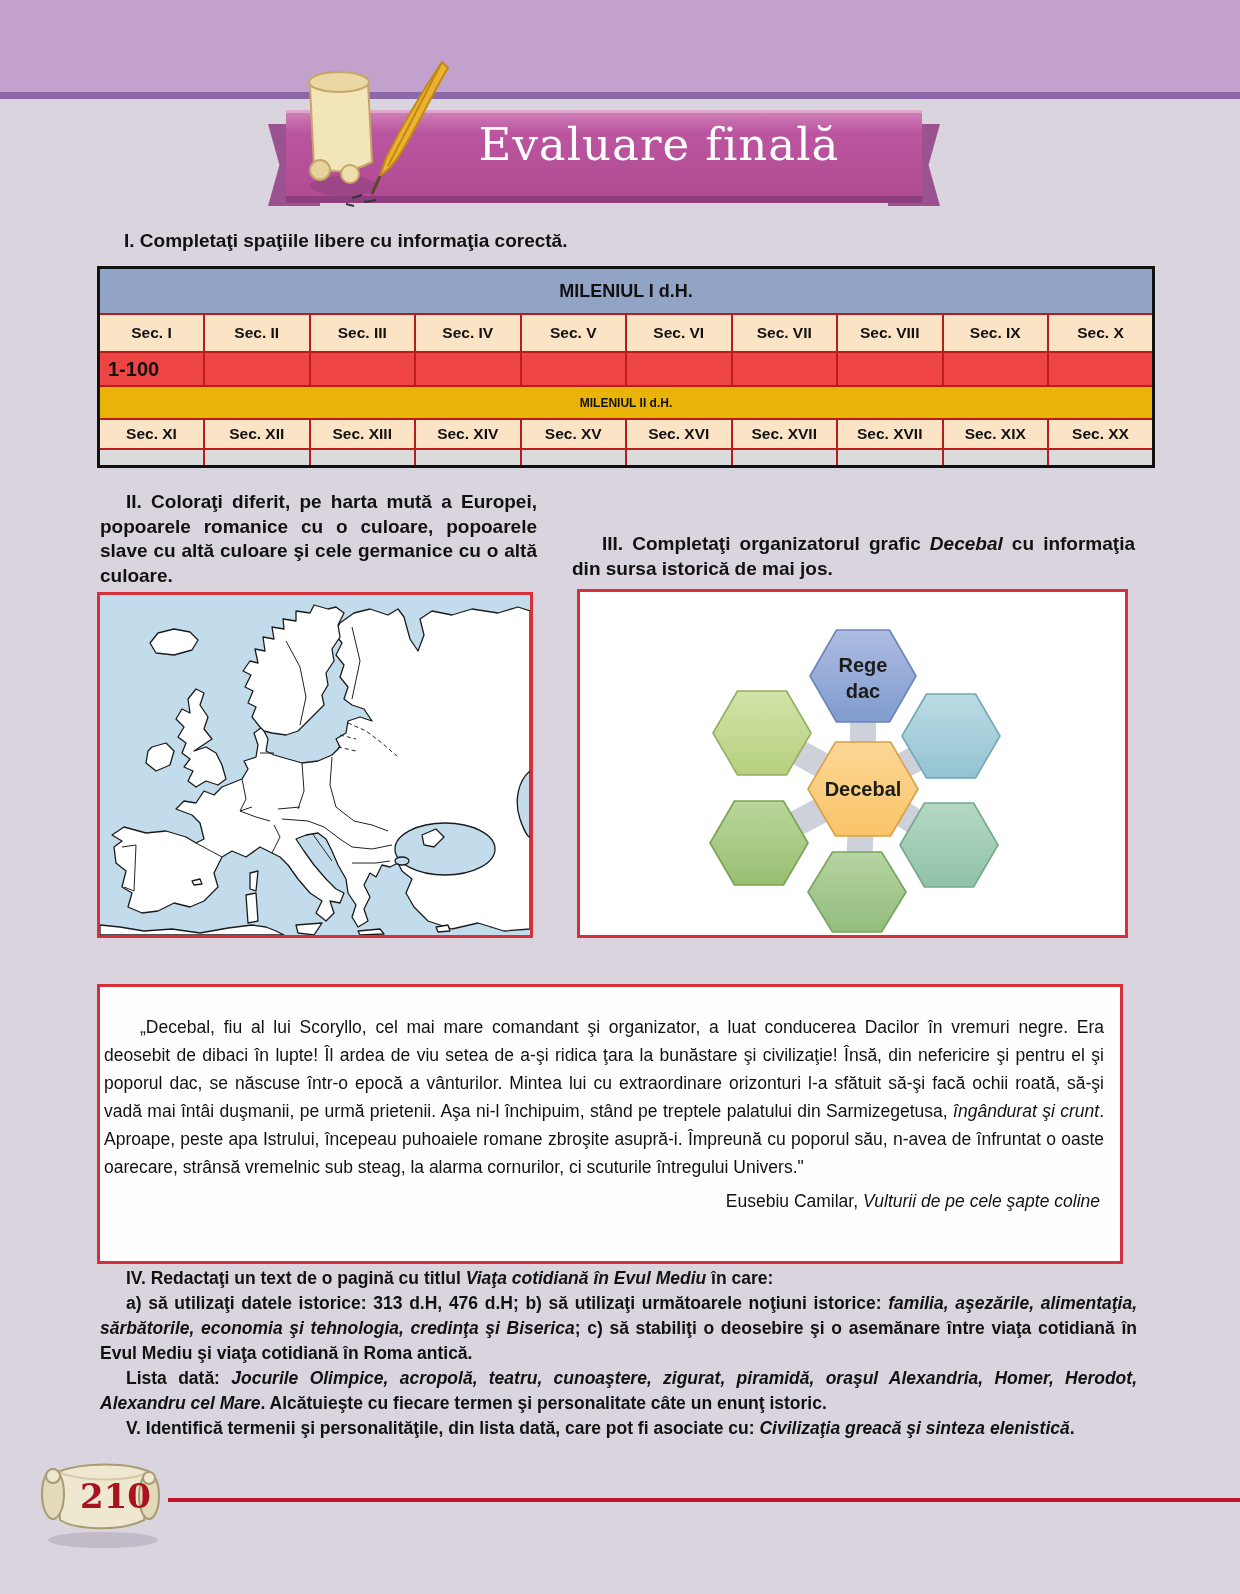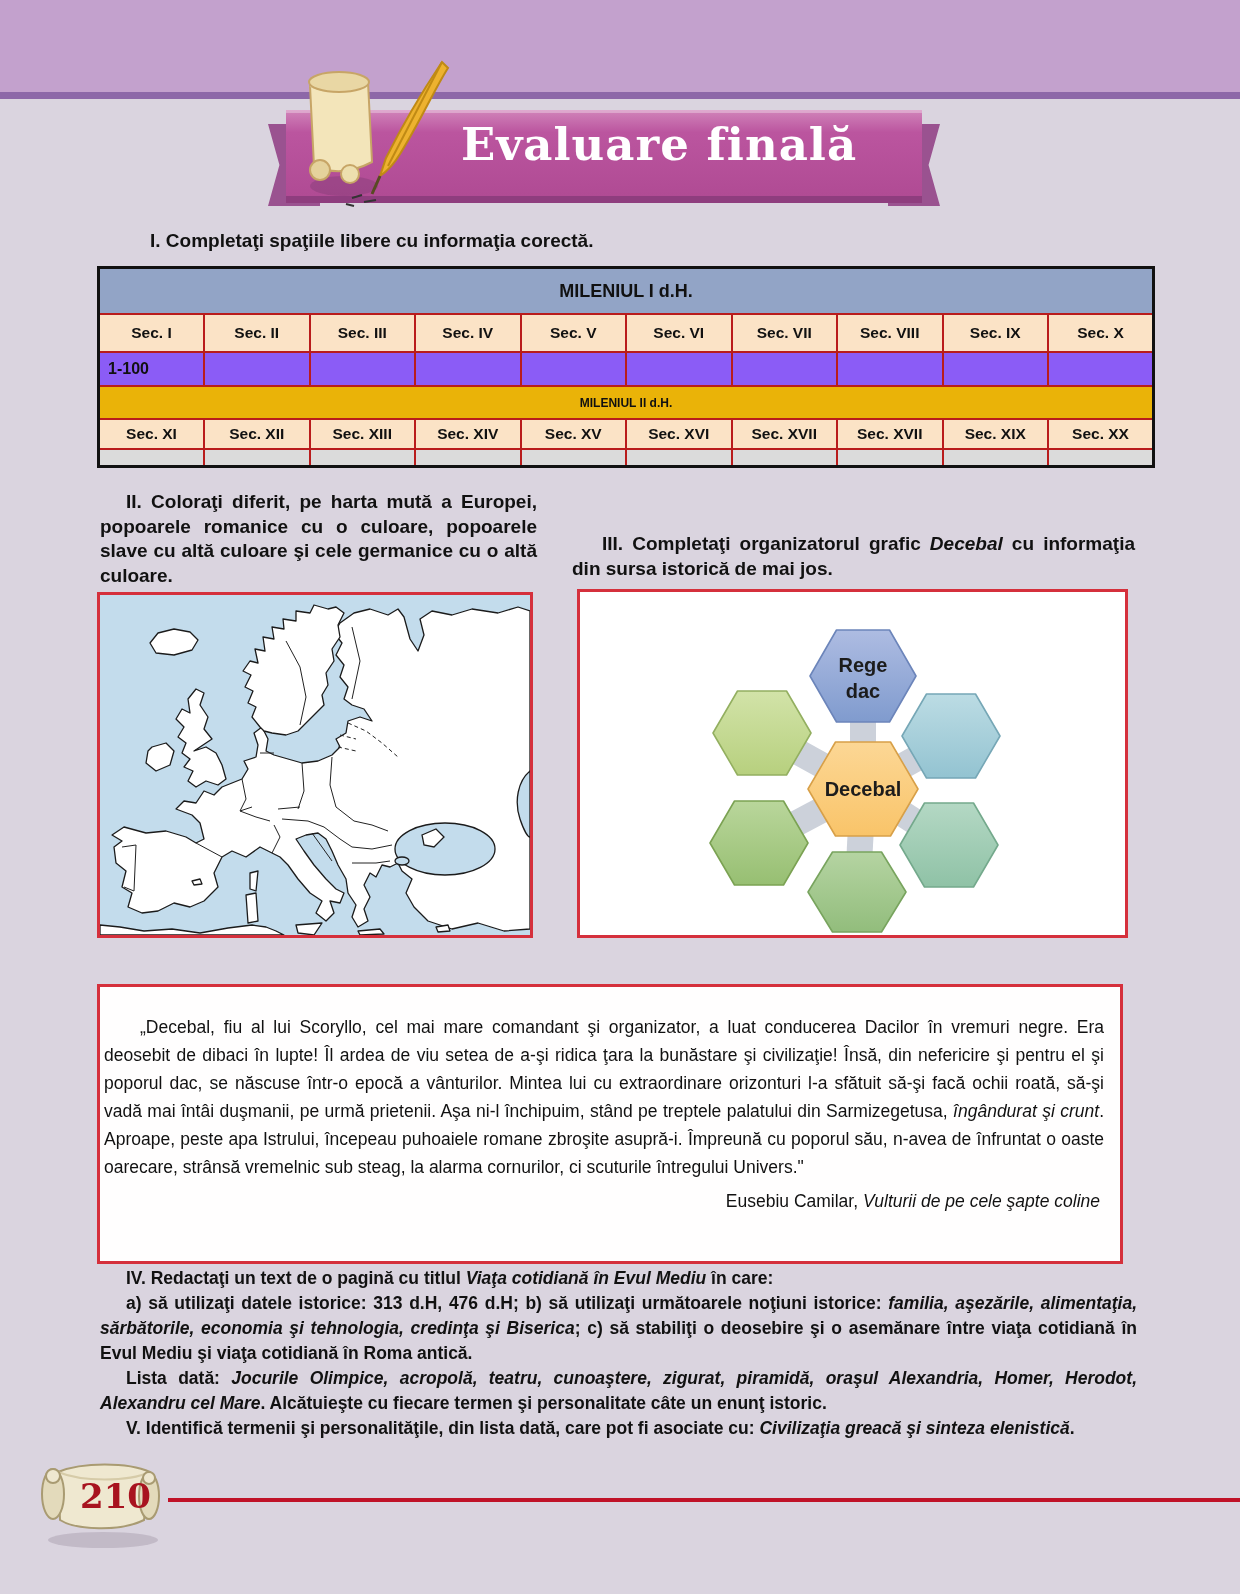--- a/index.html
+++ b/index.html
@@ -10,34 +10,34 @@
 
   
   .banner{position:absolute;left:268px;top:82px;width:672px;height:140px;}
   .tail{position:absolute;top:42px;width:52px;height:82px;background:#9a5290;}
   .tail.l{left:0;clip-path:polygon(0 0,100% 0,100% 100%,0 100%,22% 50%);}
   .tail.r{right:0;clip-path:polygon(0 0,100% 0,78% 50%,100% 100%,0 100%);}
   .band{position:absolute;left:18px;right:18px;top:28px;height:86px;
         background:linear-gradient(180deg,#d184ba 0%,#bb559f 26%,#b04b94 100%);
         border-bottom:7px solid #8e3d7e;box-shadow:inset 0 3px 0 rgba(255,255,255,.3);}
   .band .title{position:absolute;left:150px;right:40px;top:8px;text-align:center;
-        font-family:"DejaVu Serif",serif;font-weight:bold;font-size:45px;color:#fff;letter-spacing:1px;}
+        font-family:"DejaVu Serif",serif;font-weight:normal;font-size:45px;color:#fff;letter-spacing:1px;}
   .bannerart{position:absolute;left:8px;top:-24px;}
 
-  .h1{position:absolute;left:124px;top:230px;font-size:19px;font-weight:bold;margin-left:26px;}
+  .h1{position:absolute;left:124px;top:230px;font-size:19px;font-weight:bold;}
 
   
   .ctable{position:absolute;left:97px;top:266px;width:1058px;border-collapse:collapse;
           table-layout:fixed;border:3px solid #111;}
   .ctable td{border:2px solid #b91c1c;text-align:center;font-weight:bold;padding:0;overflow:hidden;}
   .rmil1 td{background:#92a4c6;height:44px;font-size:18px;}
   .rmil2 td{background:#eab308;height:31px;font-size:12px;}
   .rhead td{background:#fbe3c6;height:36px;font-size:15.5px;}
   .rhead2 td{background:#fbe3c6;height:28px;font-size:15.5px;}
-  .rcell td{background:#8b5cf6;height:32px;font-size:16px;text-align:left;padding-left:8px;}
+  .rcell td{background:#ef4444;height:32px;font-size:20px;text-align:left;padding-left:8px;}
   .rcell2 td{background:#dbdbdb;height:15px;}
 
   .sec2{position:absolute;left:100px;top:490px;width:437px;font-size:19px;line-height:24.5px;
         font-weight:bold;text-align:justify;text-indent:26px;}
   .sec3{position:absolute;left:572px;top:531px;width:563px;font-size:19px;line-height:25px;
         font-weight:bold;text-align:justify;text-indent:30px;}
 
   .redbox{position:absolute;border:3px solid #d5303c;background:#fff;}
   .mapbox{left:97px;top:592px;width:430px;height:340px;}
   .orgbox{left:577px;top:589px;width:545px;height:343px;}

